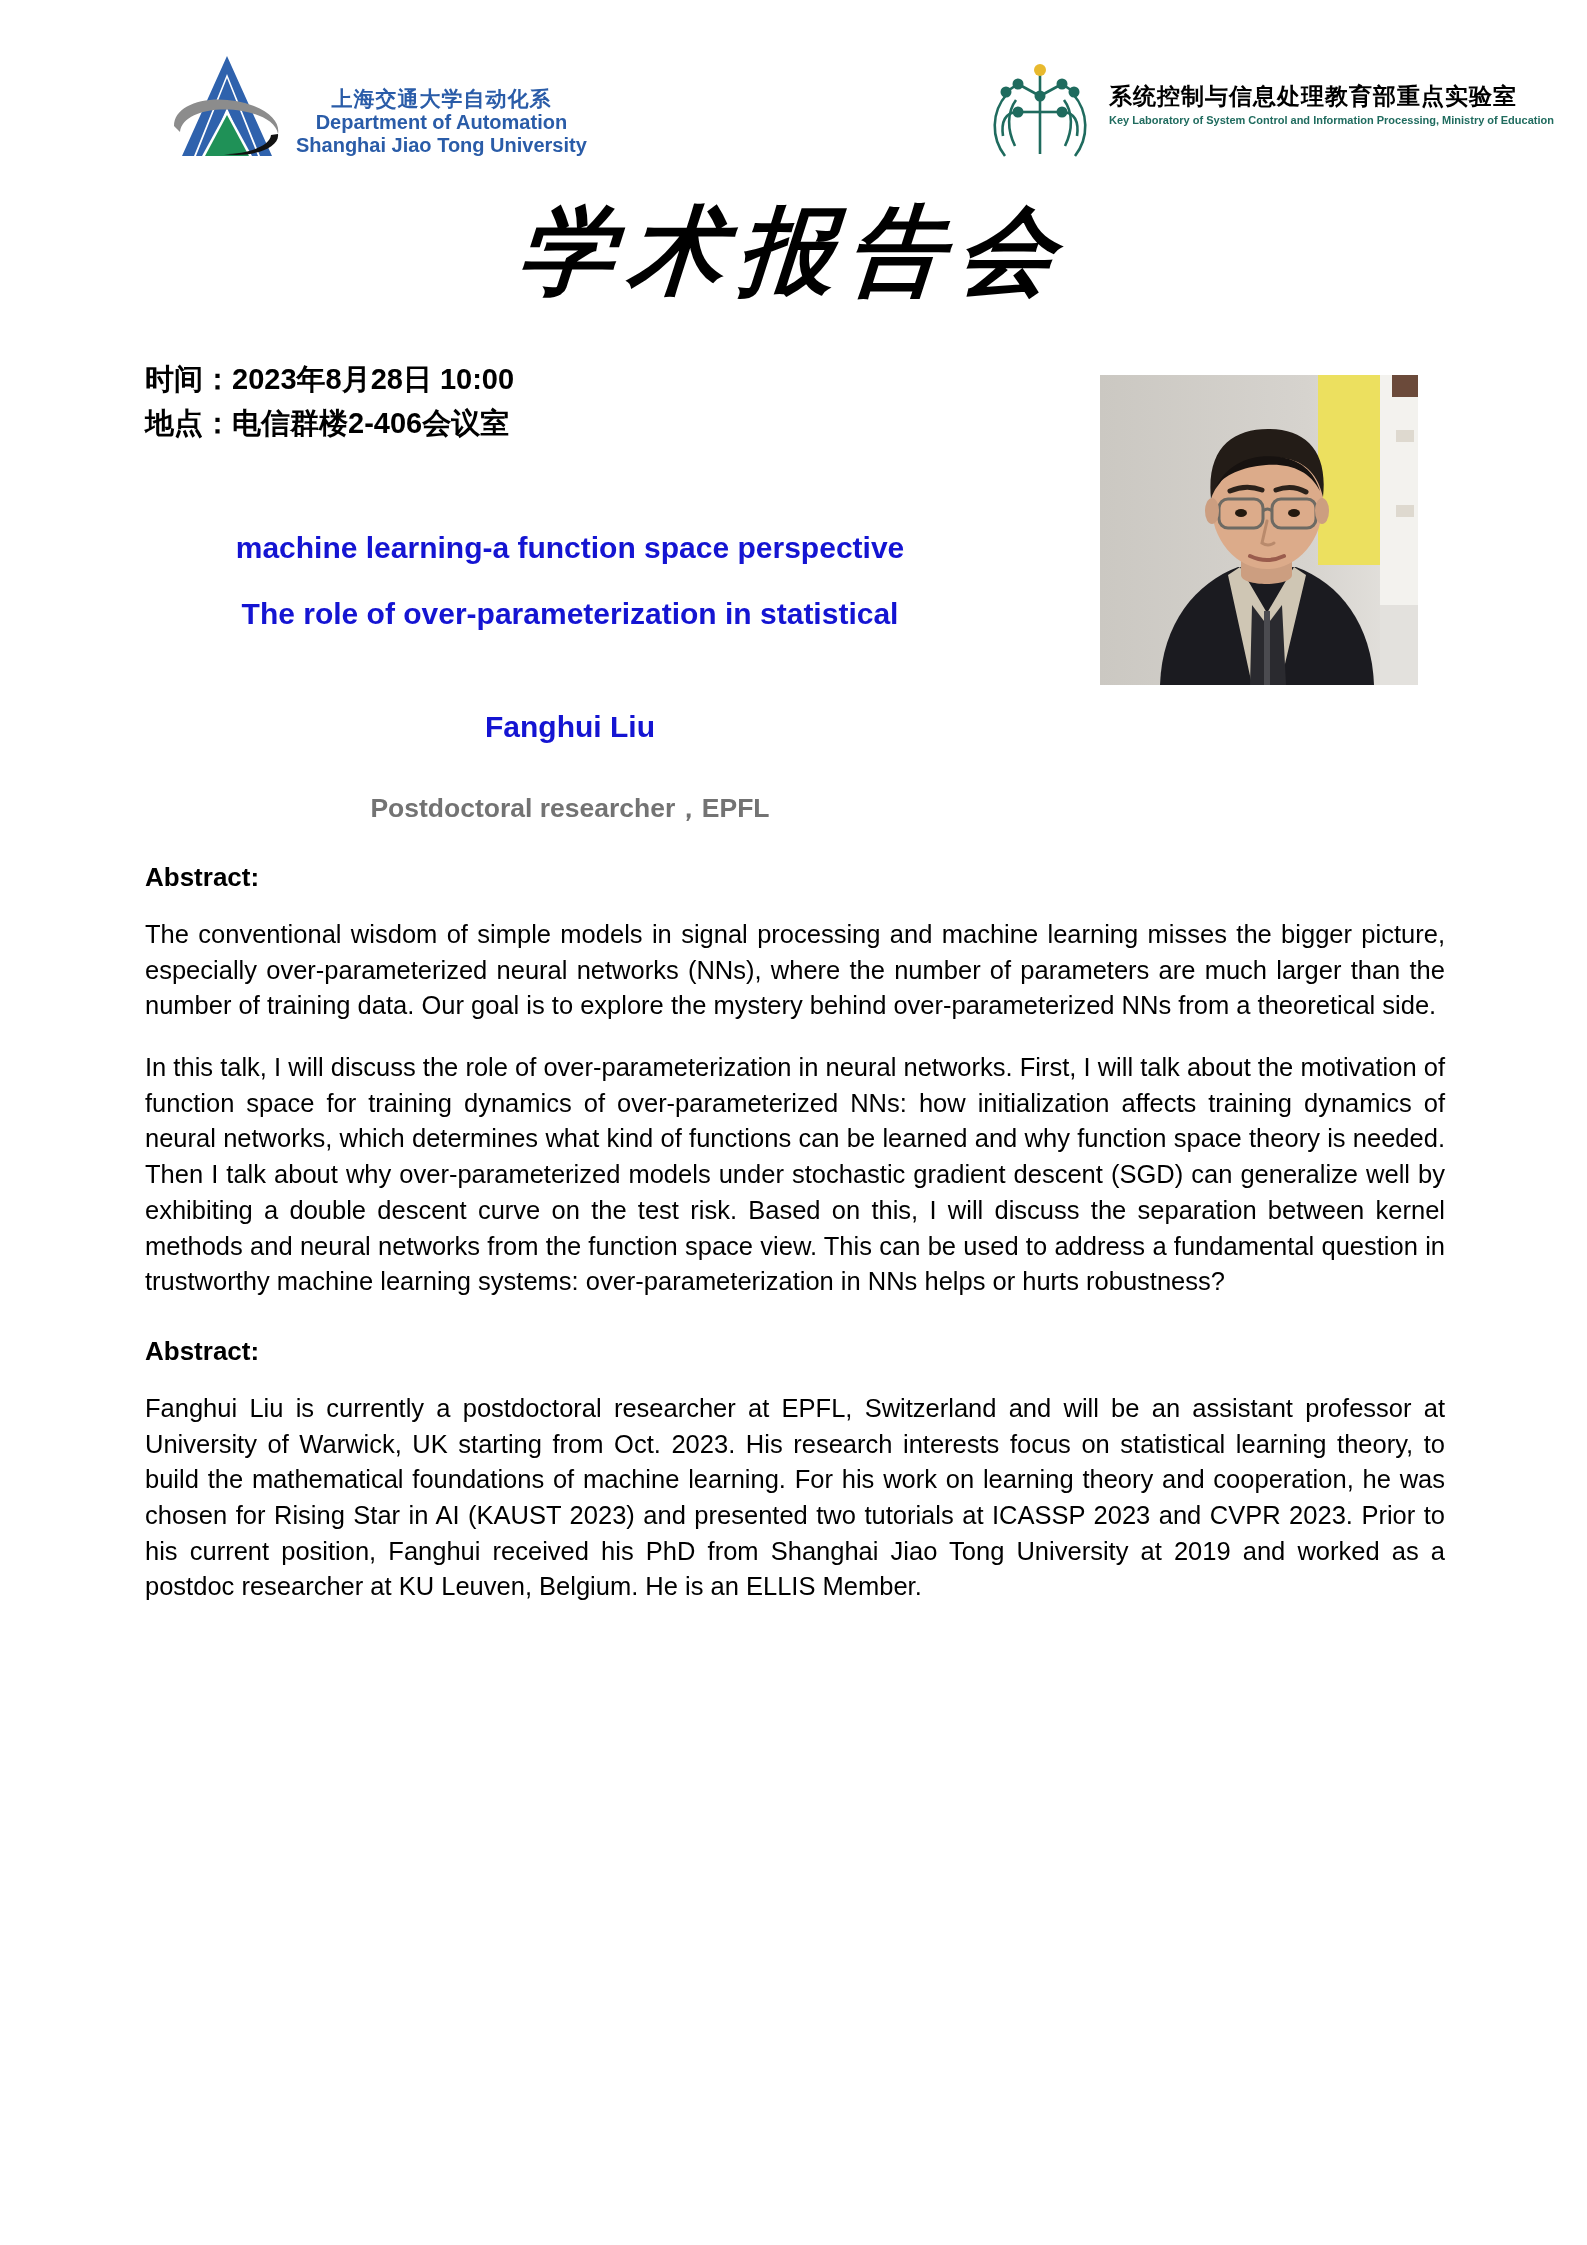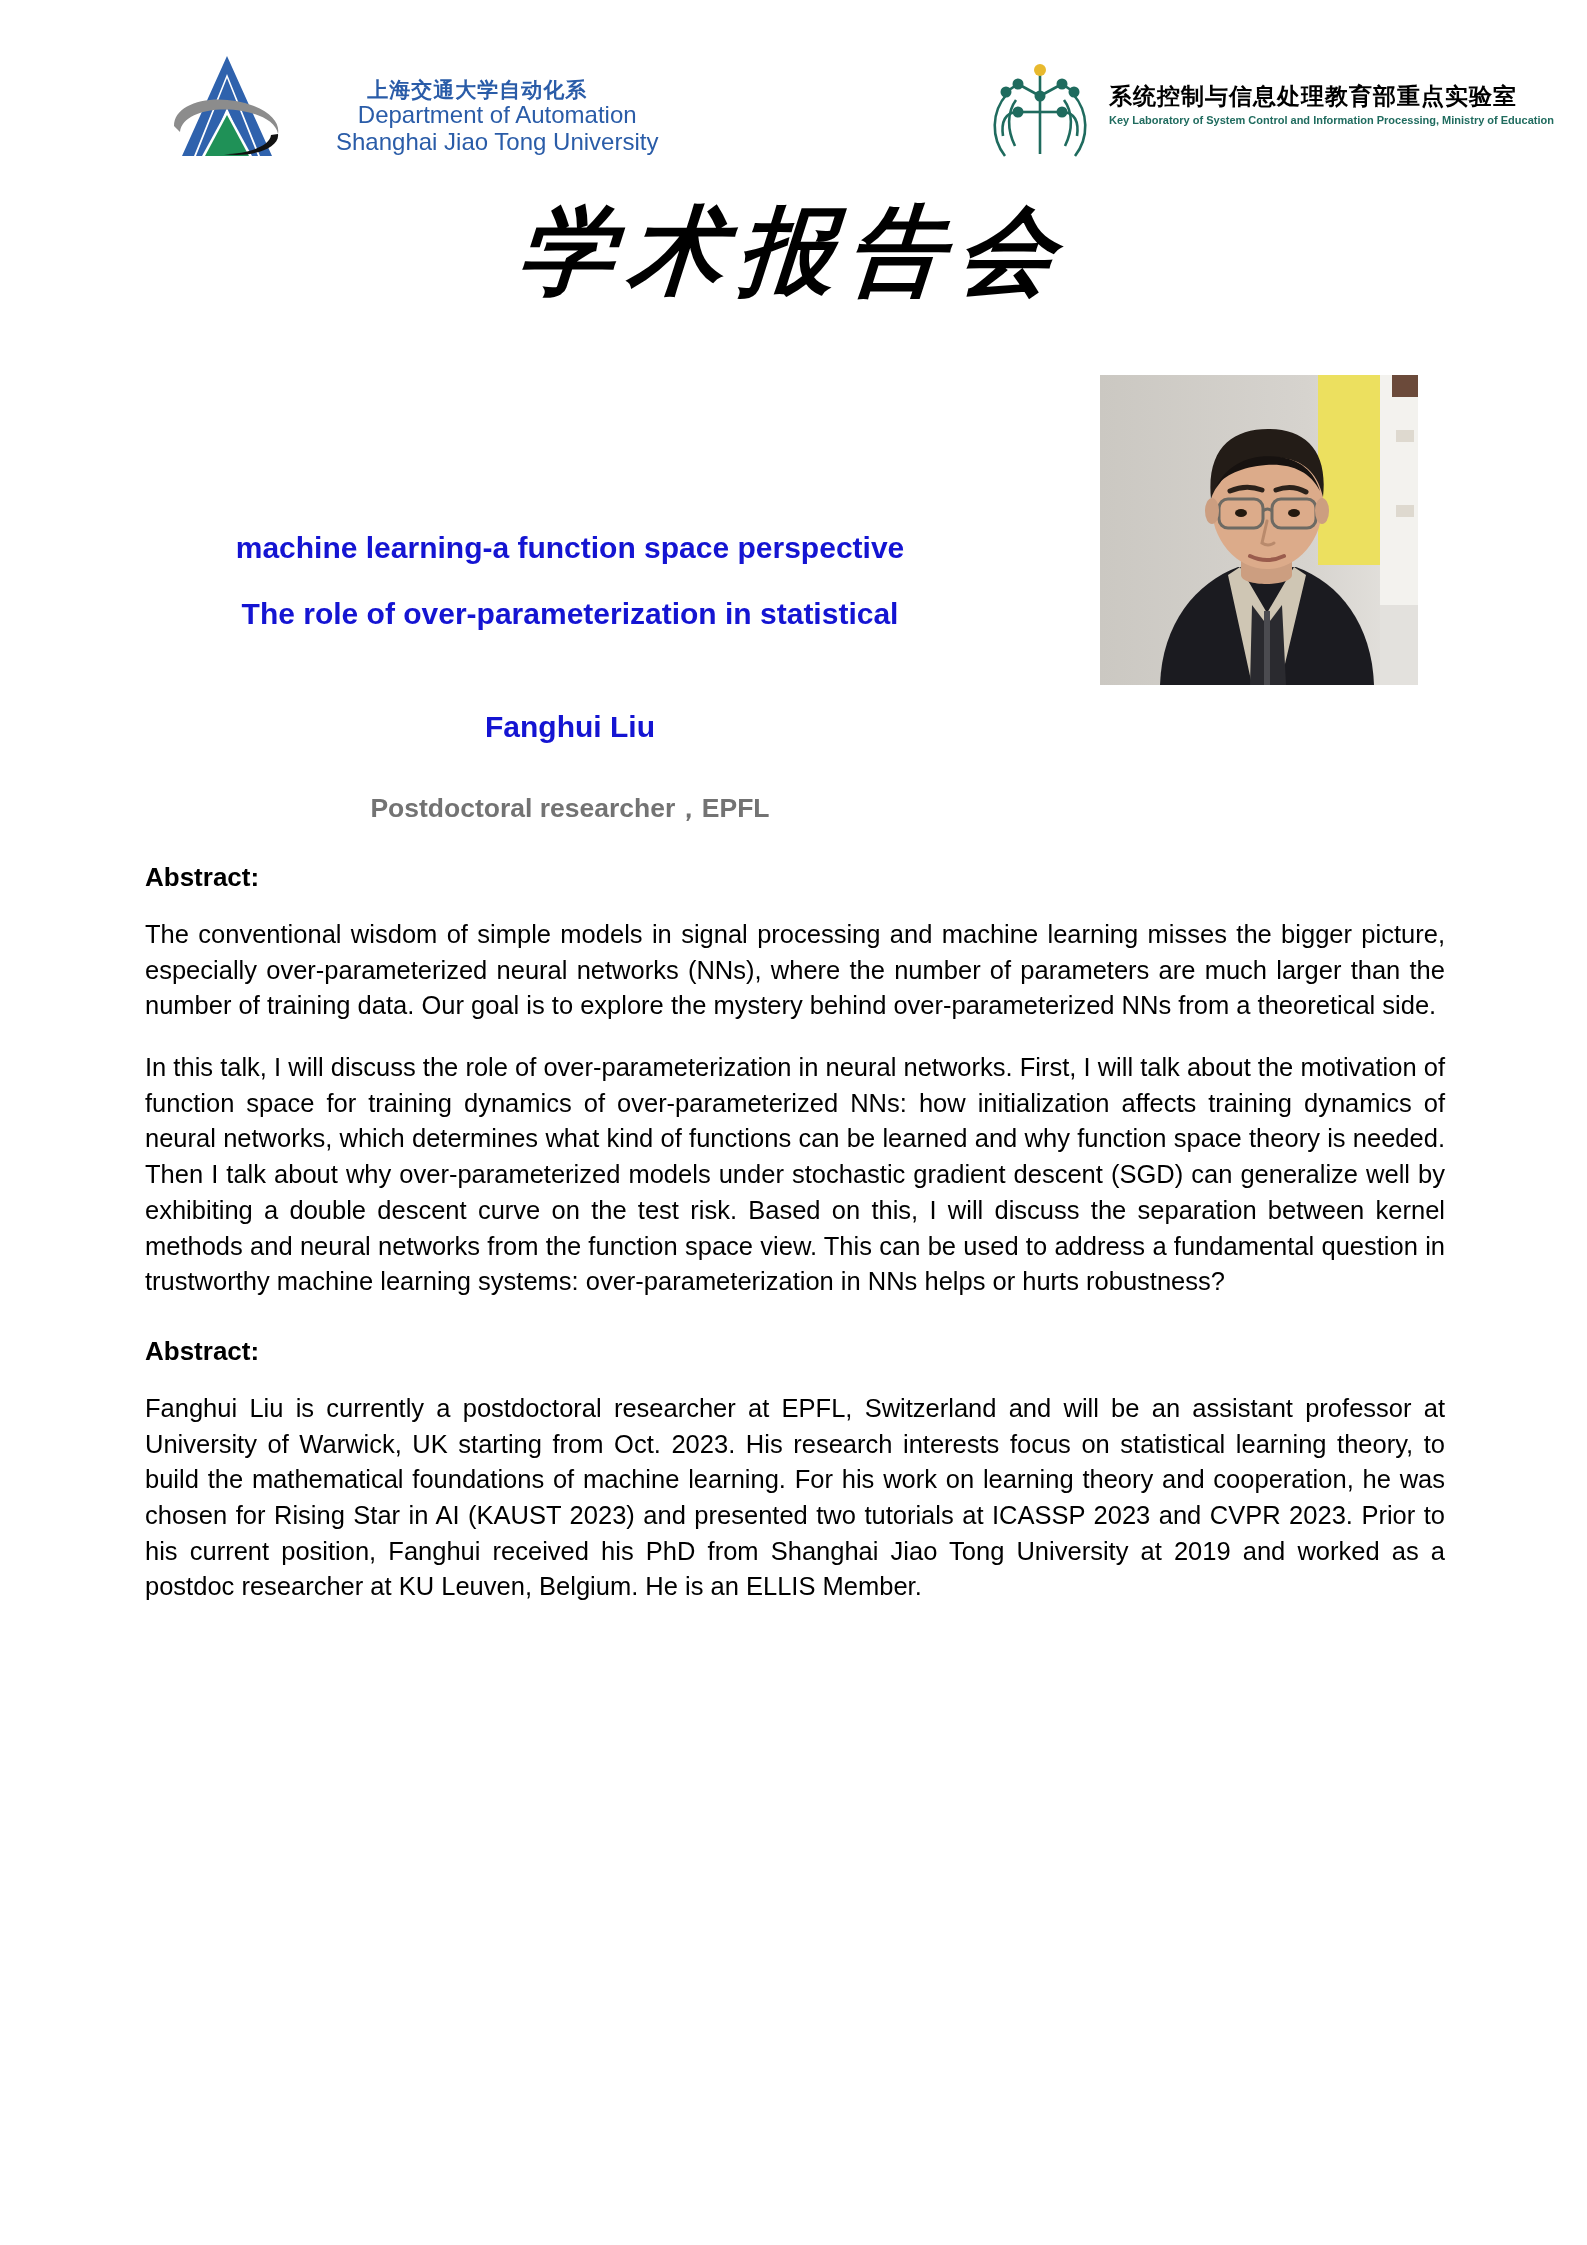--- a/index.html
+++ b/index.html
@@ -47,26 +47,25 @@
   }
   .sjtu-cn {
     font-size: 21px;
     font-weight: bold;
     color: #2a5ca8;
     letter-spacing: 1px;
     line-height: 1.15;
     white-space: nowrap;
   }
   .sjtu-en {
-    font-size: 24px;
-    font-weight: normal;
+    font-size: 20px;
+    font-weight: bold;
     color: #2a5ca8;
     line-height: 1.12;
     white-space: nowrap;
-    margin-left: 40px;
   }
 
   .logo-lab {
     position: absolute;
     left: 985px;
     top: 8px;
     display: flex;
     align-items: center;
     gap: 14px;
   }
@@ -248,20 +247,24 @@
       <div>
         <div class="lab-cn">系统控制与信息处理教育部重点实验室</div>
         <div class="lab-en">Key Laboratory of System Control and Information Processing, Ministry of Education</div>
       </div>
     </div>
 
   </div>
 
   <div class="main-title">学术报告会</div>
 
+  <div class="meta">
+    <div><span>时间：</span><span>2023年8月28日  10:00</span></div>
+    <div><span>地点：</span><span>电信群楼2-406会议室</span></div>
+  </div>
 
   <div class="photo">
     <svg viewBox="0 0 318 310" width="318" height="310" aria-hidden="true">
       <defs>
         <linearGradient id="wallg" x1="0" y1="0" x2="1" y2="0">
           <stop offset="0" stop-color="#cbc8c2"></stop>
           <stop offset="0.65" stop-color="#d6d3ce"></stop>
           <stop offset="1" stop-color="#e6e4e0"></stop>
         </linearGradient>
         <clipPath id="frame">

